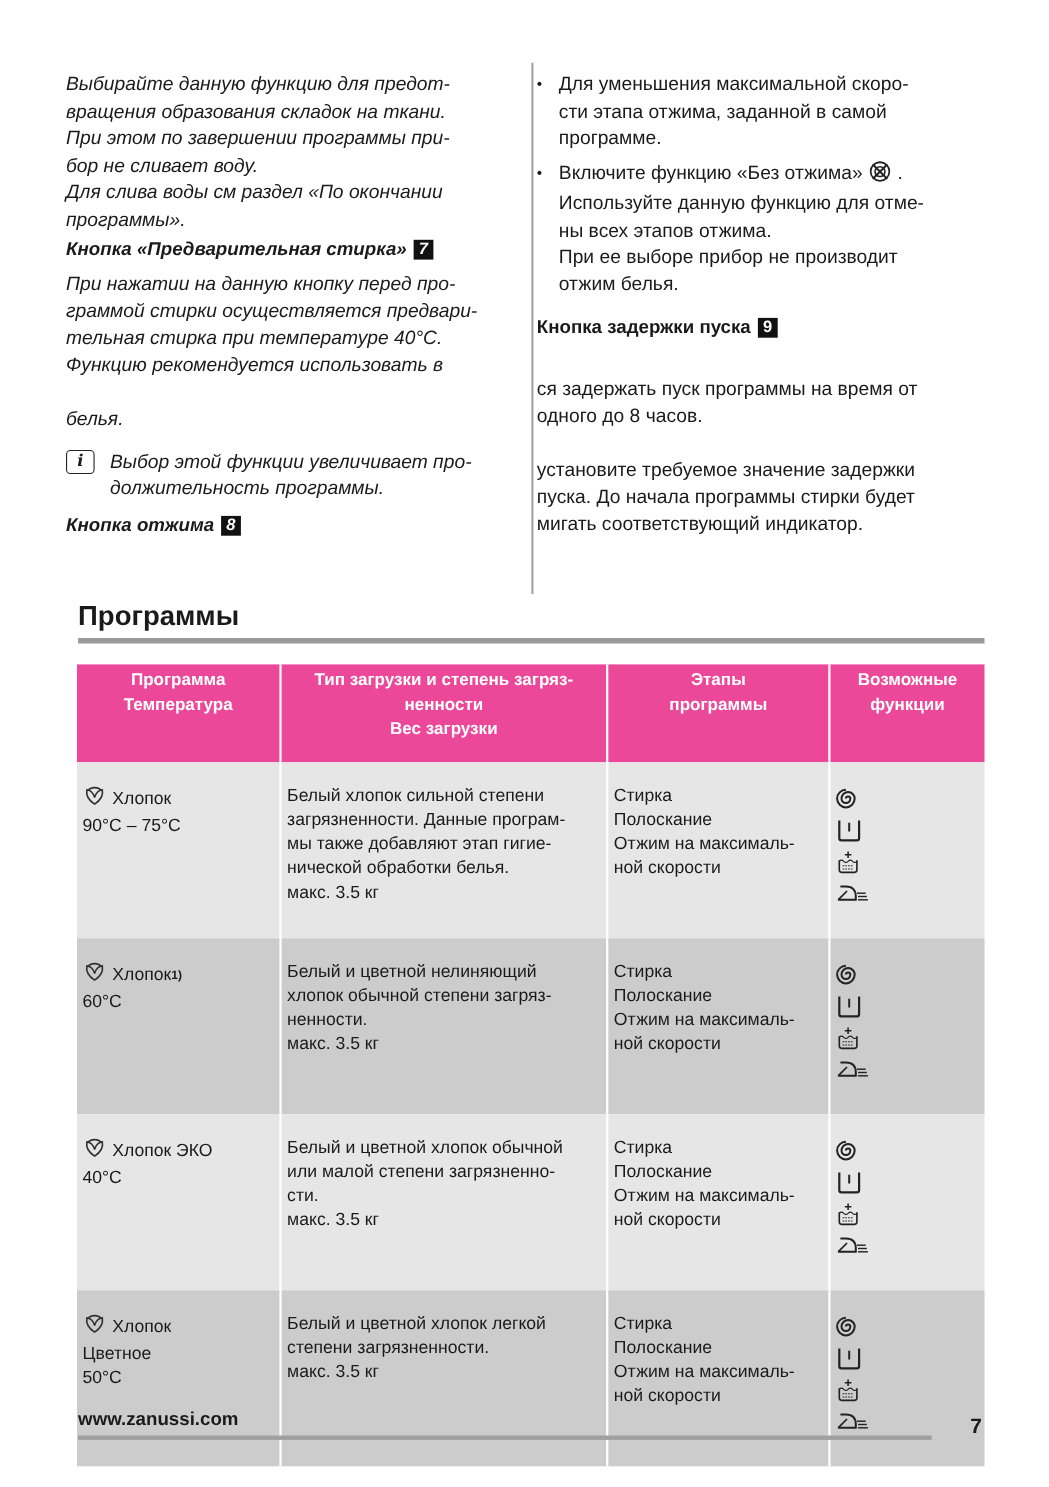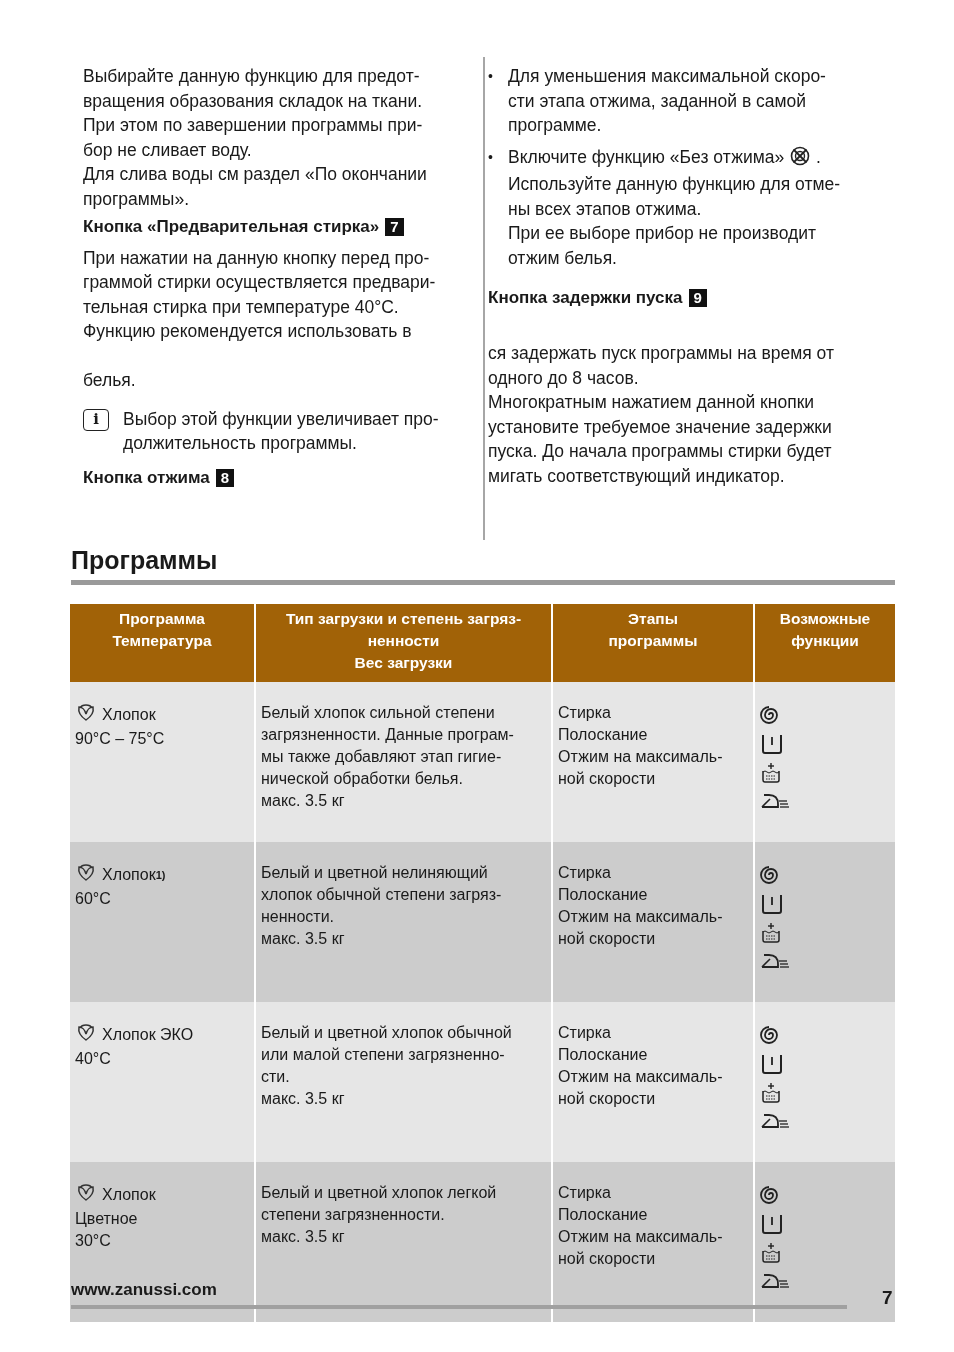--- a/index.html
+++ b/index.html
@@ -1,33 +1,33 @@
 <!DOCTYPE html>
 <html><head>
 <meta charset="utf-8">
 <style>
   html, body { margin:0; padding:0; background:#ffffff; }
   body { width:954px; height:1352px; position:relative; font-family:"Liberation Sans", sans-serif; color:#1a1a1a; overflow:hidden; }
   .col { position:absolute; top:64px; font-size:17.5px; line-height:24.5px; }
-  .col-left { left:83px; width:400px; }
+  .col-left { left:60px; width:400px;font-style:italic; }
   .col-right { left:488px; width:400px; }
   .vdivider { position:absolute; left:483px; top:57px; width:2px; height:483px; background:#a6a6a6; }
   p { margin:0; }
   .h3 { font-weight:bold; font-size:17px; margin-top:4px; margin-bottom:6px; display:flex; align-items:center; }
   .badge { display:inline-block; background:#111; color:#fff; font-weight:bold; font-size:15px; line-height:18px; padding:0 5px; margin-left:6px; }
   .note { display:flex; margin-top:14px; margin-bottom:10px; }
   .note-icon { width:26px; height:22px; border:1.5px solid #222; border-radius:4px; box-sizing:border-box; display:flex; align-items:center; justify-content:center; font-family:"DejaVu Serif", serif; font-weight:bold; font-size:15px; margin-right:14px; margin-top:2px; flex-shrink:0; }
   .bullets { list-style:none; margin:0; padding:0; }
   .bullets li { position:relative; padding-left:20px; margin-bottom:7px; }
   .bullets li::before { content:"•"; position:absolute; left:0; top:0; font-size:14px; }
   .nospin { display:inline-block; vertical-align:-3px; }
   .section-title { position:absolute; left:71px; top:546px; font-size:25px; font-weight:bold; }
   .section-rule { position:absolute; left:71px; top:580px; width:824px; height:5px; background:#9a9a9a; }
   table.programs { position:absolute; left:70px; top:604px; width:825px; border-collapse:collapse; table-layout:fixed; font-size:16px; line-height:22px; }
-  table.programs th { background:#a16207; color:#ffffff; font-weight:bold; font-size:15.5px; line-height:22px; text-align:center; vertical-align:top; padding:4px 6px 8px; border-left:2px solid #ffffff; }
+  table.programs th { background:#ec4899; color:#ffffff; font-weight:bold; font-size:15.5px; line-height:22px; text-align:center; vertical-align:top; padding:4px 6px 19px; border-left:2px solid #ffffff; }
   table.programs td { vertical-align:top; padding:20px 5px; border-left:2px solid #ffffff; height:120px; }
   table.programs th:first-child, table.programs td:first-child { border-left:none; }
   tr.row-light td { background:#e6e6e6; }
   tr.row-dark td { background:#cccccc; }
   .prog-name { display:flex; align-items:center; }
   .cotton { display:inline-block; margin-right:5px; }
   sup { font-size:11px; font-weight:bold; }
   .icons { display:flex; flex-direction:column; gap:6px; padding-top:2px; }
   .icons svg { display:block; }
   .footer-url { position:absolute; left:71px; top:1280px; font-weight:bold; font-size:17px; }
@@ -101,21 +101,21 @@
   </ul>
 
   <div class="h3" style="margin-top:16px;">
     <span>Кнопка задержки пуска</span>
     <span class="badge">9</span>
   </div>
   <p>
     <br>
     <span>ся задержать пуск программы на время от</span><br>
     <span>одного до 8 часов.</span><br>
-    <span>Многократным нажатием данной кнопки</span><br>
+    <br>
     <span>установите требуемое значение задержки</span><br>
     <span>пуска. До начала программы стирки будет</span><br>
     <span>мигать соответствующий индикатор.</span>
   </p>
 </div>
 
 <div class="section-title">Программы</div>
 <div class="section-rule"></div>
 
 <table class="programs">
@@ -326,21 +326,21 @@
       <tr class="row-dark">
         <td>
           <div class="prog-name">
             <span class="cotton"><svg width="22" height="20" viewBox="0 0 22 20">
                 <path d="M11 18 C5 14 3 10 4 5 C7 5 10 8 11 12 C12 8 15 5 18 5 C19 10 17 14 11 18 Z" fill="none" stroke="#333" stroke-width="1.5"></path>
                 <path d="M5 6 C7 2 15 2 17 6" fill="none" stroke="#333" stroke-width="1.5"></path>
               </svg></span>
             <span>Хлопок</span>
           </div>
           <div>Цветное</div>
-          <div>30°C</div>
+          <div>50°C</div>
         </td>
         <td>
           <div>Белый и цветной хлопок легкой</div>
           <div>степени загрязненности.</div>
           <div>макс. 3.5 кг</div>
         </td>
         <td>
           <div>Стирка</div>
           <div>Полоскание</div>
           <div>Отжим на максималь-</div>

